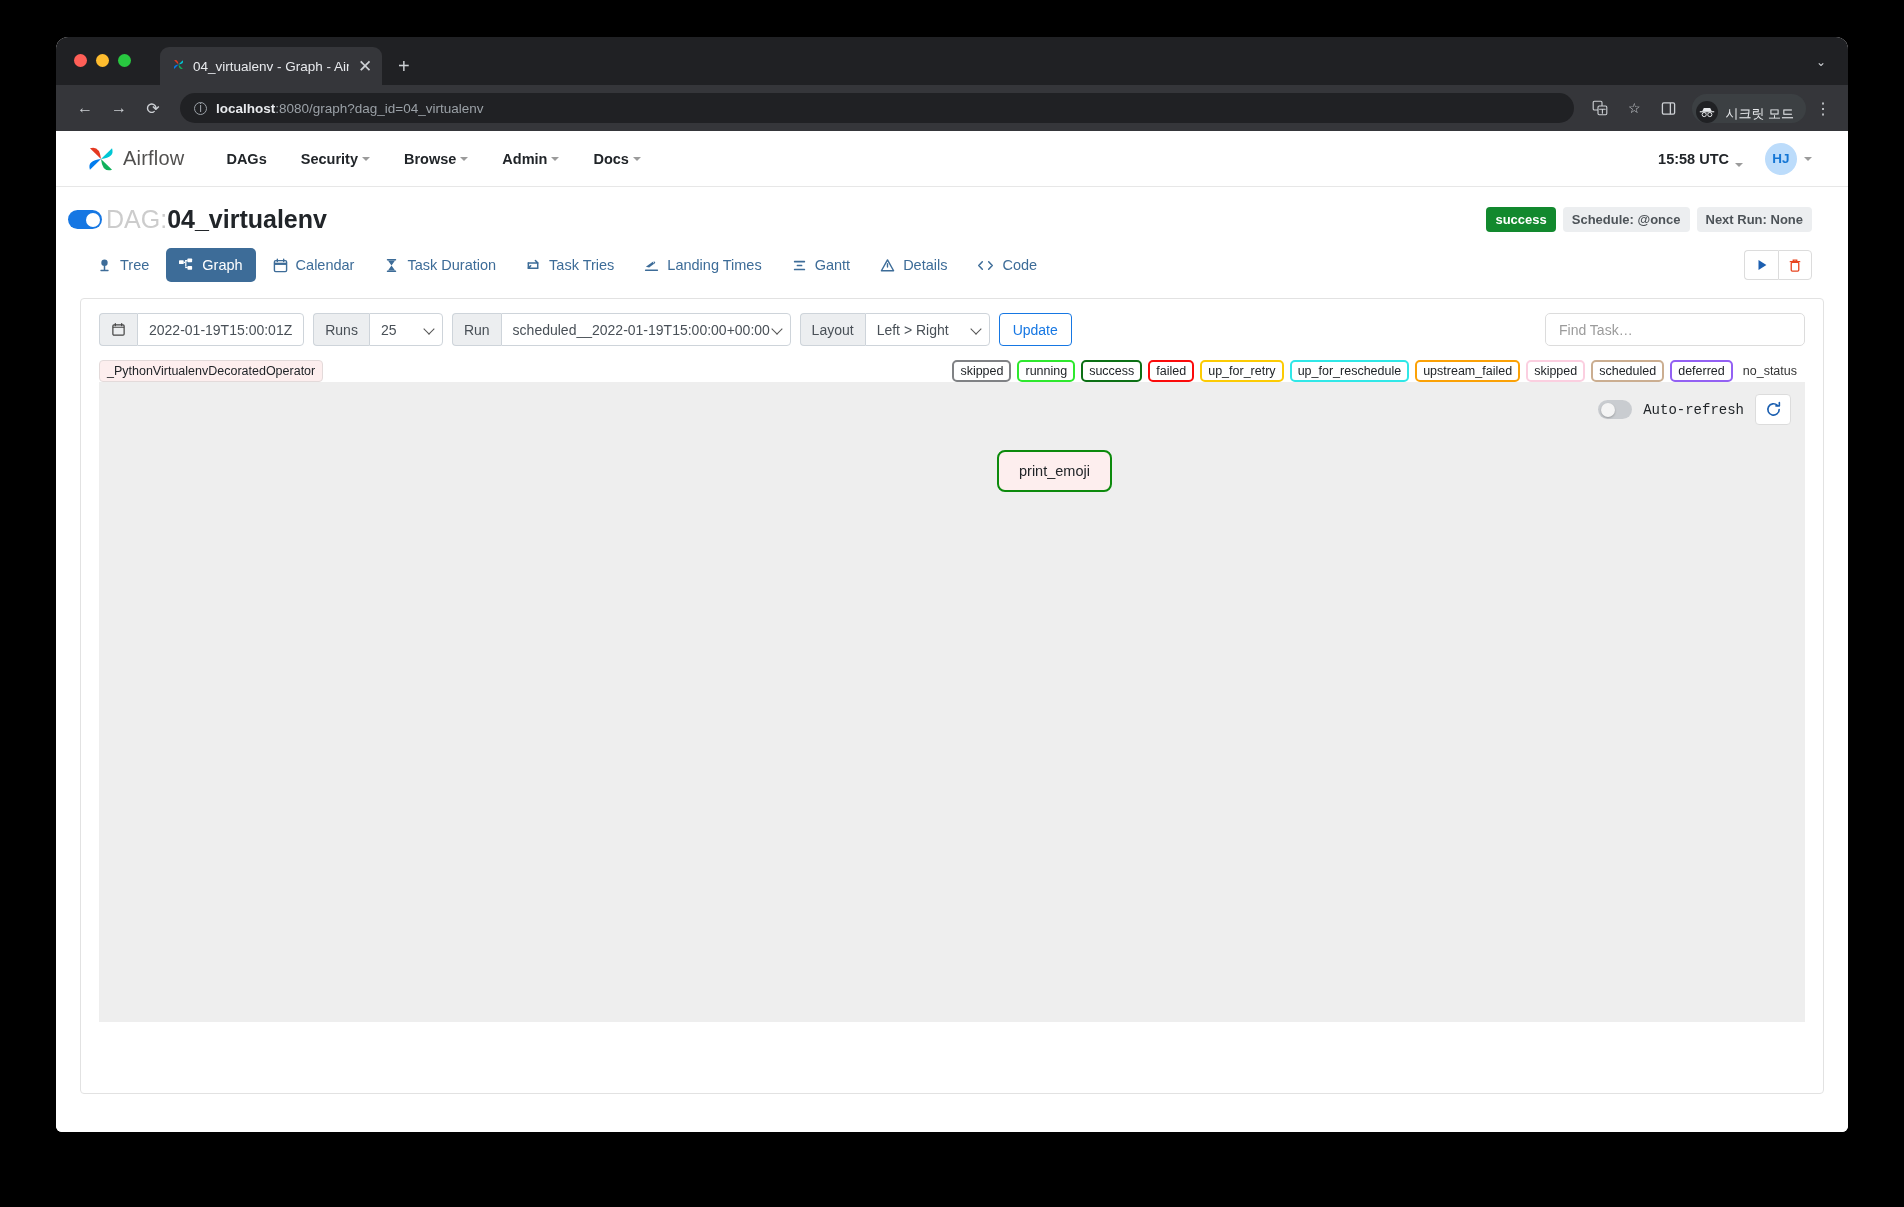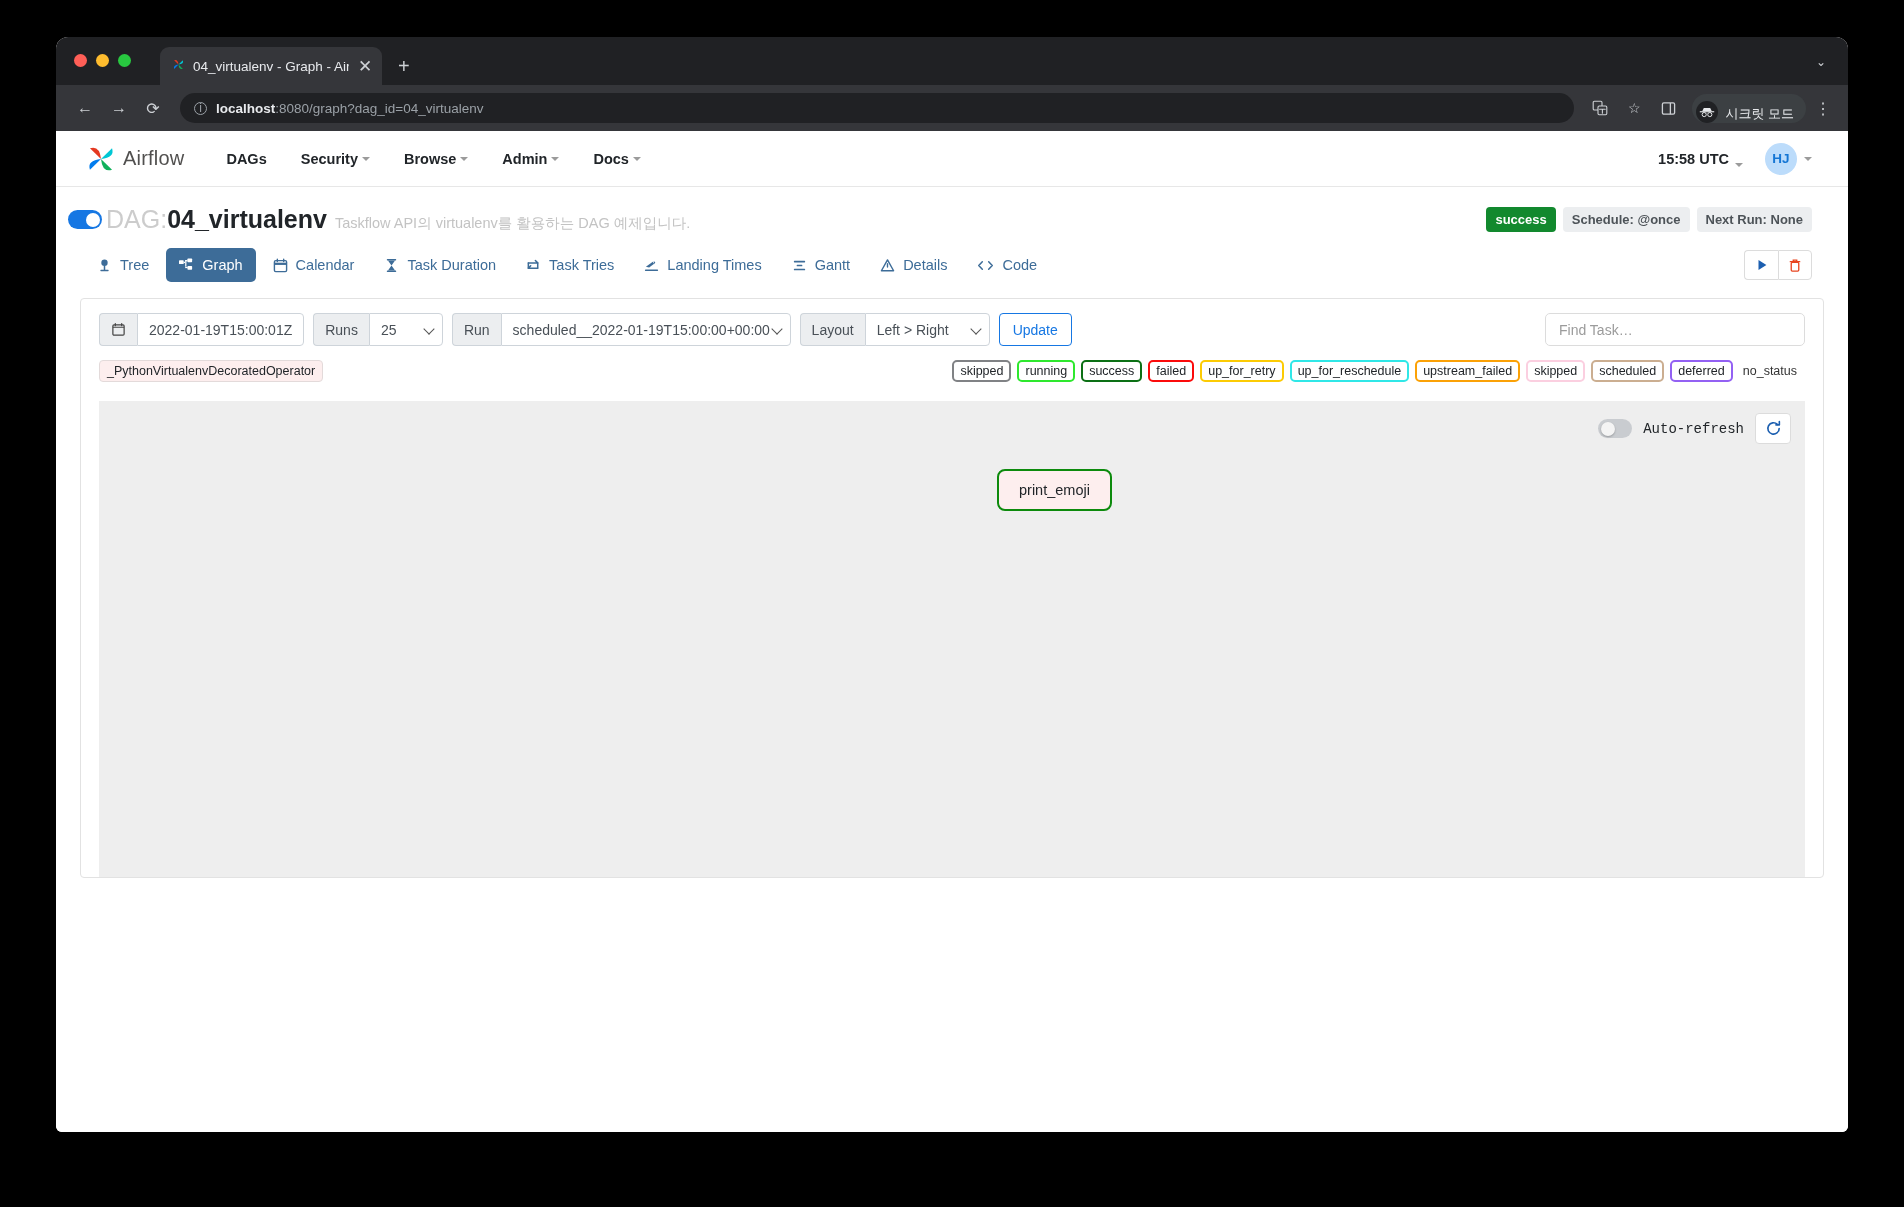--- a/index.html
+++ b/index.html
@@ -211,21 +211,21 @@
     cursor: pointer;
   }
   .act-btn:first-child { border-radius: 4px 0 0 4px; border-right: none; }
   .act-btn:last-child { border-radius: 0 4px 4px 0; }
 
   
   .content-card {
     margin: 16px 24px 0 24px;
     border: 1px solid #e2e2e2;
     border-radius: 4px;
-    height: 580px;
+    height: 796px;
     background: #fff;
     overflow: hidden;
   }
   .filter-bar {
     display: flex; align-items: center;
     padding: 14px 18px;
     gap: 0;
   }
   .inp-group { display: flex; align-items: stretch; }
   .addon {
@@ -269,21 +269,21 @@
     border: 1px solid #dcdcdc; border-radius: 5px;
     height: 33px; width: 260px;
     font-size: 14px; color: #9b9b9b;
     padding: 0 13px; background: #fff;
   }
   .find-task::placeholder { color: #9b9b9b; }
 
   
   .legend-row {
     display: flex; align-items: center;
-    padding: 0 18px 19px 18px;
+    padding: 0 18px 0 18px;
   }
   .op-chip {
     border: 1px solid #e3dada; background: #fdeeee;
     border-radius: 4px; font-size: 12.5px; color: #212529;
     padding: 3px 7px;
   }
   .legend-chips { margin-left: auto; display: flex; align-items: center; gap: 6px; }
   .lg {
     border: 2px solid #ccc; border-radius: 5px;
     font-size: 12.5px; color: #212529;
@@ -445,21 +445,20 @@
         </div>
       </div>
     </div>
 
     <div class="dag-header">
       <div class="toggle">
         <span class="knob"></span>
       </div>
       <span class="dag-label">DAG:</span>
       <span class="dag-name">04_virtualenv</span>
-      <span class="dag-desc">Taskflow API의 virtualenv를 활용하는 DAG 예제입니다.</span>
 
       <div class="dag-header-right">
         <span class="badge-success">success</span>
         <span class="badge-muted">Schedule: @once</span>
         <span class="badge-muted">Next Run: None</span>
       </div>
     </div>
 
     <div class="tabs-row">
 

